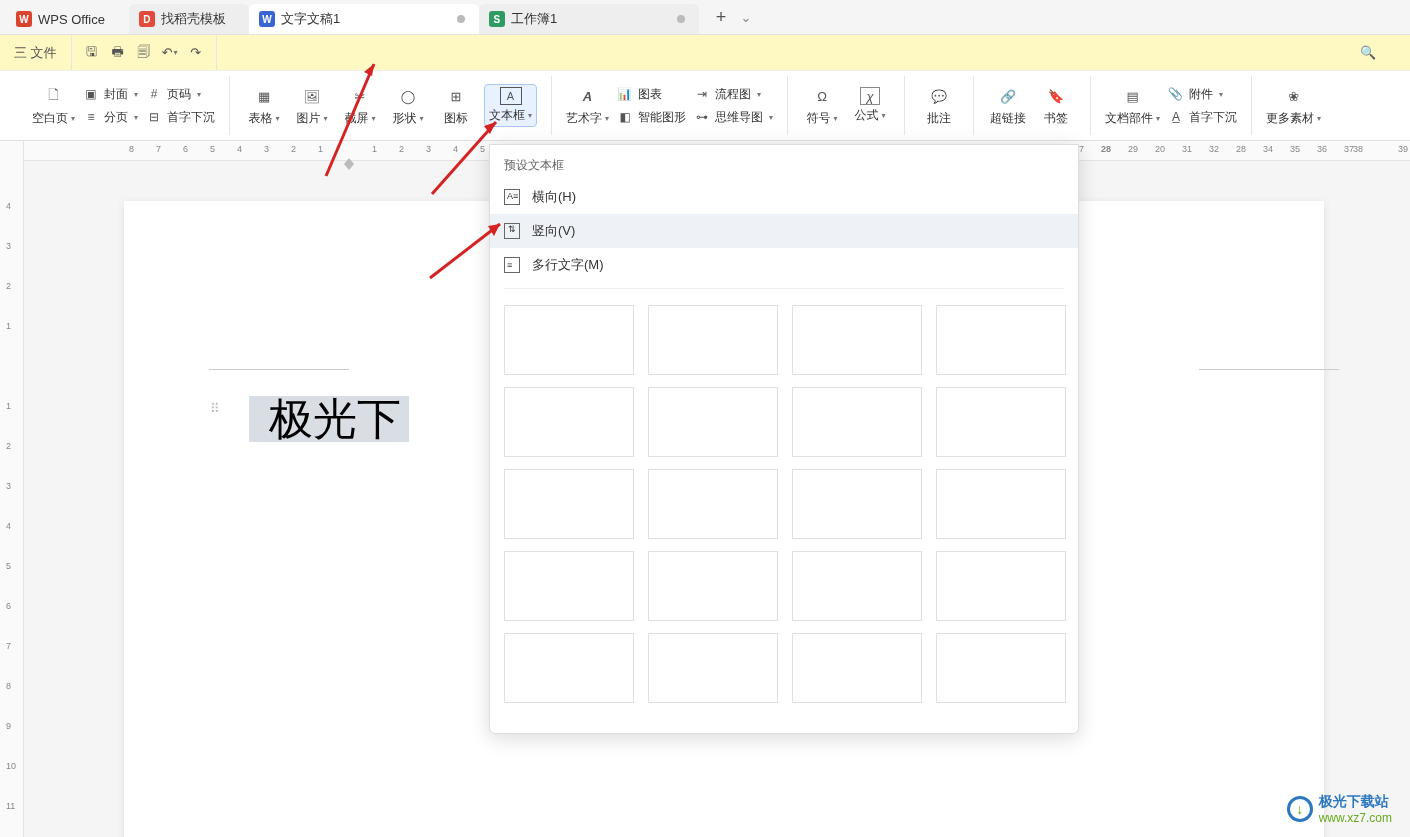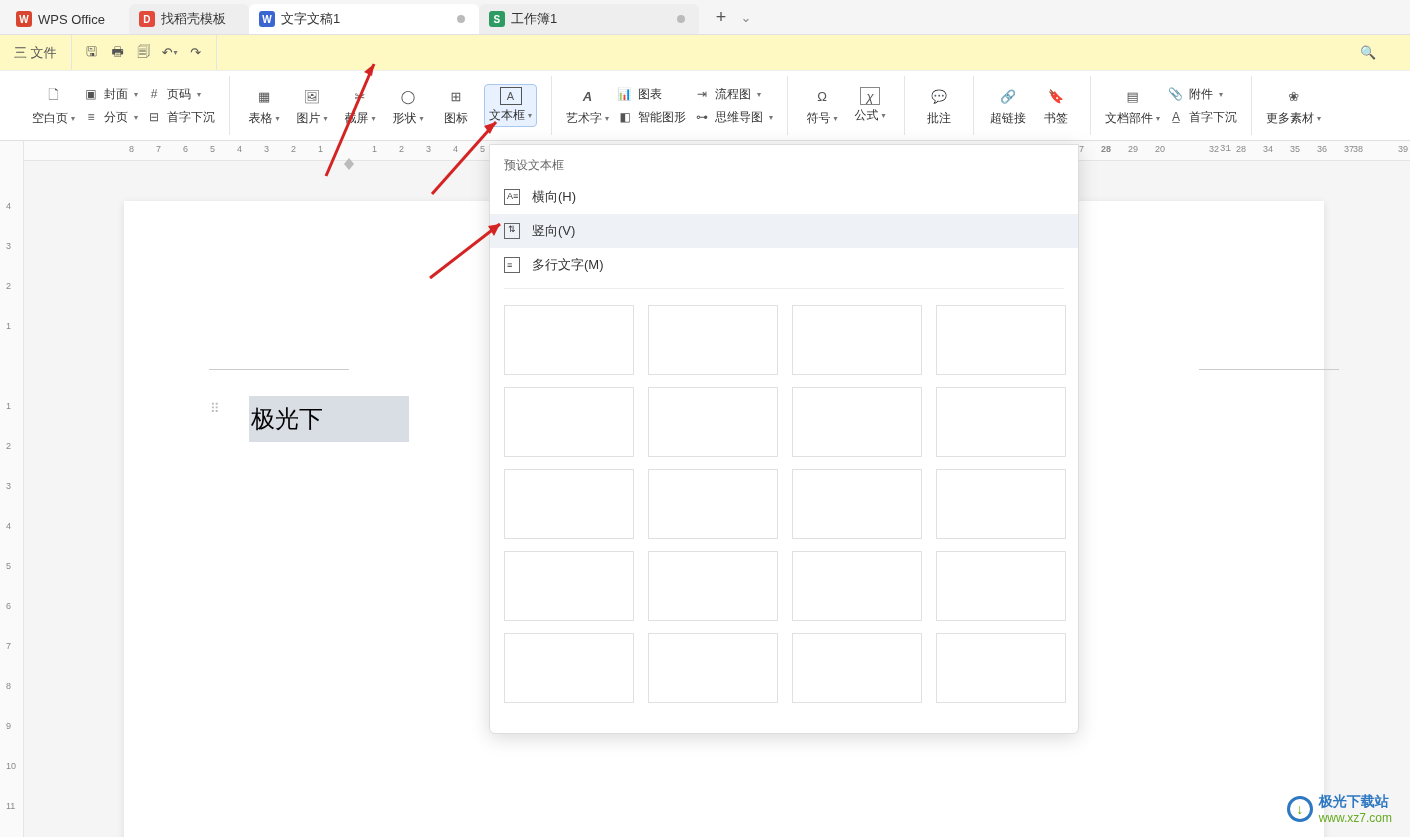--- a/index.html
+++ b/index.html
@@ -39,21 +39,21 @@
   .rbtn-big.hi { background:#e8f1ff; border:1px solid #a9c7ef; border-radius:4px; padding:2px 4px; }
 
   
   .doc-area { position:relative; height:calc(100% - 141px); background:#f5f5f5; display:flex; }
   .v-ruler { width:24px; background:#fafafa; border-right:1px solid #e5e5e5; position:relative; font-size:9px; color:#888; }
   .v-tick { position:absolute; left:6px; }
   .canvas-wrap { flex:1; position:relative; overflow:hidden; }
   .h-ruler { height:20px; background:#fafafa; border-bottom:1px solid #e5e5e5; position:relative; font-size:9px; color:#888; }
   .h-tick { position:absolute; top:3px; }
   .page { position:absolute; left:100px; top:60px; width:1200px; height:1600px; background:#fff; box-shadow:0 2px 8px rgba(0,0,0,0.1); }
-  .sel-text { position:absolute; left:225px; top:255px; width:160px; height:46px; background:#d9dde4; font-family:Liberation Sans, sans-serif; font-size:24px; color:#000; line-height:46px; padding-left:2px; }
+  .sel-text { position:absolute; left:225px; top:255px; width:160px; height:46px; background:#d9dde4; font-family:Liberation Sans, sans-serif; font-size:44px; color:#000; line-height:46px; padding-left:20px; }
   .drag-handle { position:absolute; left:186px; top:260px; color:#bbb; font-size:13px; letter-spacing:2px; }
   .margin-top-line { position:absolute; left:185px; top:228px; width:140px; border-top:1px solid #ccc; }
   .margin-top-line.right { left:1175px; }
   .margin-mark { position:absolute; left:320px; top:17px; width:10px; height:12px; }
 
   
   .tex-panel { position:absolute; left:489px; top:144px; width:590px; background:#fff; border:1px solid #ddd; border-radius:0 0 6px 6px; box-shadow:0 4px 20px rgba(0,0,0,0.15); padding:6px 0 20px 0; z-index:50; }
   .tex-title { font-size:12px; color:#666; padding:6px 14px; }
   .tex-row { display:flex; align-items:center; gap:12px; padding:8px 14px; cursor:pointer; font-size:13px; }
   .tex-row.hover { background:#eef1f5; }
@@ -341,21 +341,21 @@
         <span class="h-tick" style="left: 888px;">21</span>
         <span class="h-tick" style="left: 915px;">22</span>
         <span class="h-tick" style="left: 942px;">23</span>
         <span class="h-tick" style="left: 969px;">24</span>
         <span class="h-tick" style="left: 996px;">25</span>
         <span class="h-tick" style="left: 1023px;">26</span>
         <span class="h-tick" style="left: 1050px;">27</span>
         <span class="h-tick" style="left: 1077px; font-weight: bold;">28</span>
         <span class="h-tick" style="left: 1104px;">29</span>
         <span class="h-tick" style="left: 1131px;">20</span>
-        <span class="h-tick" style="left: 1196px; font-family: Liberation Mono, monospace;">31</span>
+        <span class="h-tick" style="left: 1158px;">31</span>
         <span class="h-tick" style="left: 1185px;">32</span>
         <span class="h-tick" style="left: 1212px;">28</span>
         <span class="h-tick" style="left: 1239px;">34</span>
         <span class="h-tick" style="left: 1266px;">35</span>
         <span class="h-tick" style="left: 1293px;">36</span>
         <span class="h-tick" style="left: 1320px;">37</span>
         <span class="h-tick" style="left: 1329px;">38</span>
         <span class="h-tick" style="left: 1374px;">39</span>
       </div>
     <div class="page">

